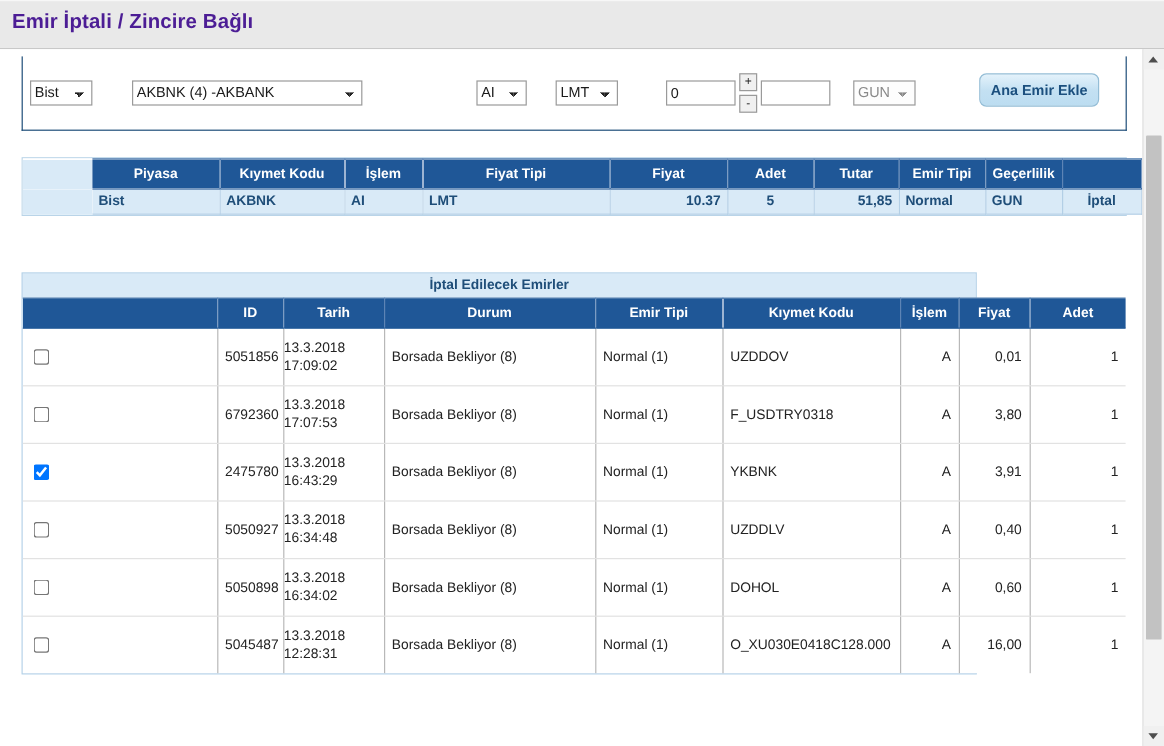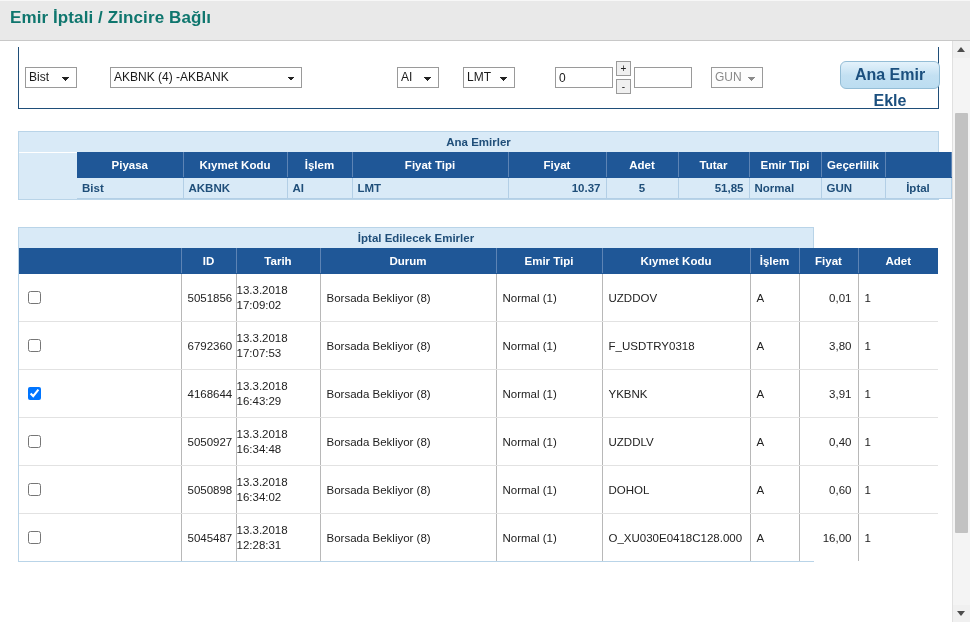--- a/index.html
+++ b/index.html
@@ -33,21 +33,21 @@
     left: 0; right: 0; top: 0;
     height: 1px;
     background: #f7f7f7;
   }
   .titlebar-text {
     position: absolute;
     left: 10px;
     top: 8px;
     font-size: 17px;
     font-weight: bold;
-    color: #0f766e;
+    color: #4c1d95;
     letter-spacing: 0.1px;
     white-space: nowrap;
   }
 
   
   .content {
     position: absolute;
     left: 0;
     top: 41px;
     width: 952px;
@@ -151,28 +151,27 @@
   .btn-add {
     position: absolute;
     left: 797px;
     top: 14px;
     width: 100px;
     height: 28px;
     border-radius: 6px;
     border: 1px solid #94bdd6;
     background: linear-gradient(#e4f2fb, #c3e0f2 52%, #bcddf1);
     color: #1b4f7e;
-    font-size: 16px;
+    font-size: 12px;
     font-weight: bold;
     font-family: "Liberation Sans", sans-serif;
     cursor: pointer;
     text-align: center;
     line-height: 26px;
     padding: 0;
-    margin-left: 24px;
   }
 
   
   .panel {
     position: absolute;
     box-sizing: border-box;
     background: #d9eaf7;
     border: 1px solid #b9d4e8;
   }
   .panel-caption {
@@ -235,21 +234,21 @@
     padding: 8px 6px;
     border-right: 1px solid #b8b8b8;
     border-bottom: 1px solid #e2e2e2;
     height: 31px;
     vertical-align: middle;
     overflow: hidden;
   }
   .ipt-panel table.grid td:last-child { border-right: none; }
   .ipt-panel table.grid td.chk  { text-align: left; padding-left: 9px; }
   .ipt-panel table.grid td.num  { text-align: right; }
-  .ipt-panel table.grid td.ctr  { text-align: left; }
+  .ipt-panel table.grid td.ctr  { text-align: right; }
   .ipt-panel table.grid td.date { padding-left: 0; line-height: 15px; }
   .ipt-panel table.grid tr:last-child td { border-bottom: none; }
 
   input.rowchk {
     width: 13px;
     height: 13px;
     margin: 0;
     vertical-align: middle;
   }
 
@@ -335,21 +334,20 @@
 
         <select class="ctl sel-valid disabled">
           <option>GUN</option>
         </select>
 
         <button class="btn-add">Ana Emir Ekle</button>
       </div>
     </div>
 
     <div class="panel ana-panel">
-      <div class="panel-caption">Ana Emirler</div>
       <table class="grid">
         <colgroup>
           <col style="width:58px">
           <col style="width:106px">
           <col style="width:104px">
           <col style="width:65px">
           <col style="width:156px">
           <col style="width:98px">
           <col style="width:72px">
           <col style="width:71px">
@@ -440,21 +438,21 @@
               <td class="date"><span>13.3.2018</span><br><span>17:07:53</span></td>
               <td>Borsada Bekliyor (8)</td>
               <td>Normal (1)</td>
               <td>F_USDTRY0318</td>
               <td class="ctr">A</td>
               <td class="num">3,80</td>
               <td class="ctr">1</td>
             </tr>
             <tr>
               <td class="chk"><input type="checkbox" class="rowchk" checked="" style=""></td>
-              <td class="ctr">4168644</td>
+              <td class="ctr">2475780</td>
               <td class="date"><span>13.3.2018</span><br><span>16:43:29</span></td>
               <td>Borsada Bekliyor (8)</td>
               <td>Normal (1)</td>
               <td>YKBNK</td>
               <td class="ctr">A</td>
               <td class="num">3,91</td>
               <td class="ctr">1</td>
             </tr>
             <tr>
               <td class="chk"><input type="checkbox" class="rowchk" style=""></td>

